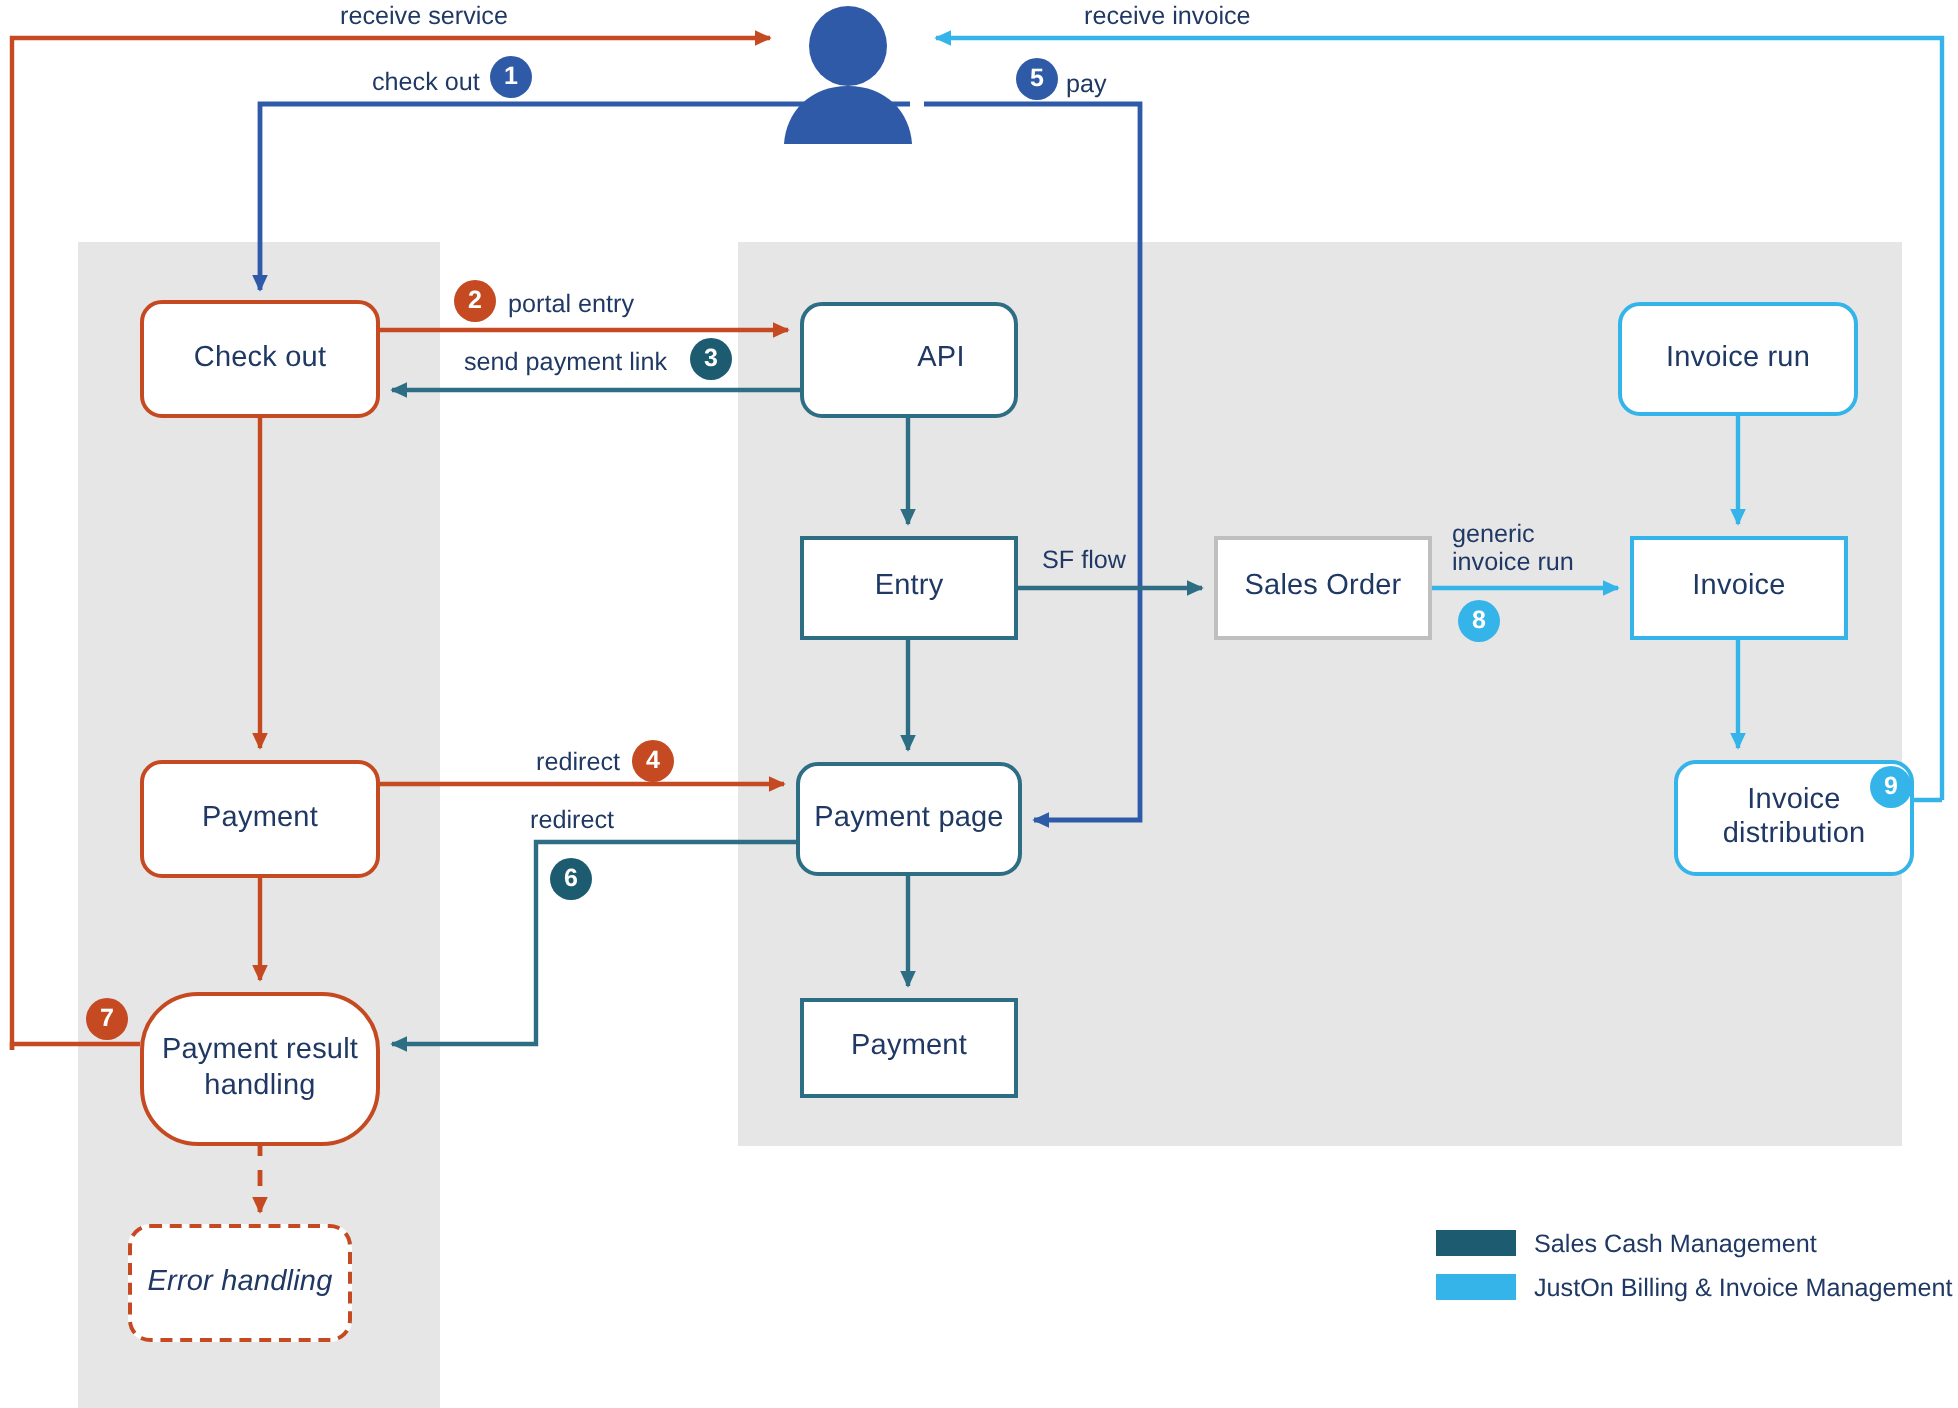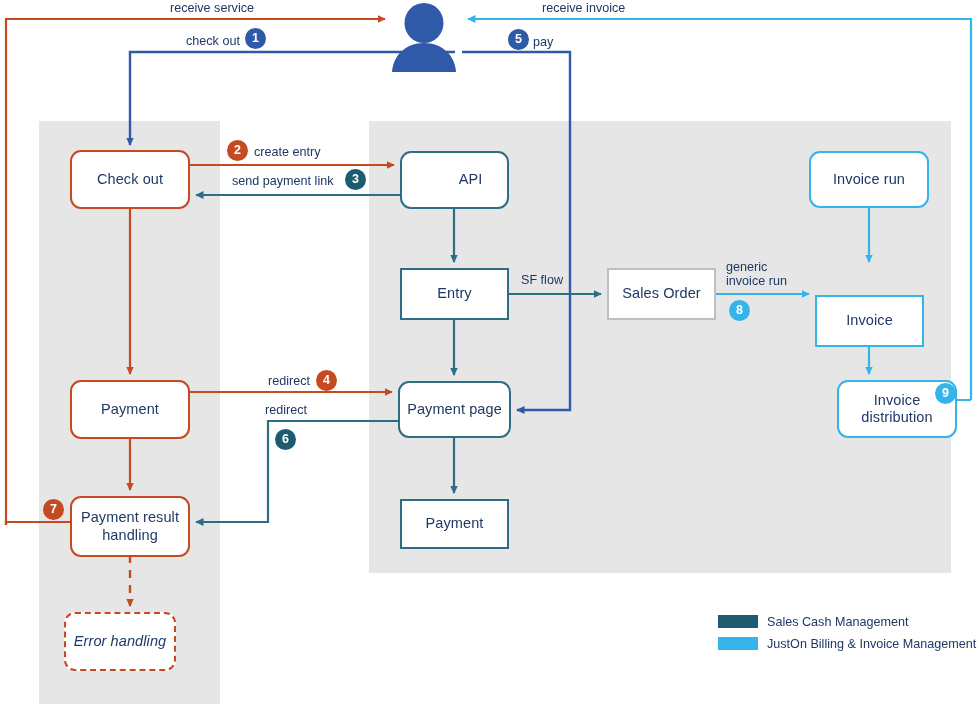--- a/index.html
+++ b/index.html
@@ -174,21 +174,21 @@
     <path d="M33,41 C14,41 2,54 1,70 L65,70 C64,54 52,41 33,41 Z" fill="#2f5aa8"></path>
   </svg>
 
   <div id="nodes-host">
       <div class="node orange rounded" style="left: 70px; top: 150px; width: 120px; height: 59px;">
         <span>Check out</span>
       </div>
       <div class="node orange rounded" style="left: 70px; top: 380px; width: 120px; height: 59px;">
         <span>Payment</span>
       </div>
-      <div class="node orange rounded" style="left: 70px; top: 496px; width: 120px; height: 61px;">
+      <div class="node orange rounded" style="left: 70px; top: 496px; width: 120px; height: 77px; border-radius: 29px;">
         <span>Payment result handling</span>
       </div>
       <div class="node orange-dashed rounded" style="left: 64px; top: 612px; width: 112px; height: 59px; font-style: italic;">
         <span>Error handling</span>
       </div>
       <div class="node teal rounded" style="left: 400px; top: 151px; width: 109px; height: 58px; padding-left: 32px;">
         <span>API</span>
       </div>
       <div class="node teal sq" style="left: 400px; top: 268px; width: 109px; height: 52px;">
         <span>Entry</span>
@@ -198,33 +198,33 @@
       </div>
       <div class="node teal sq" style="left: 400px; top: 499px; width: 109px; height: 50px;">
         <span>Payment</span>
       </div>
       <div class="node grey sq" style="left: 607px; top: 268px; width: 109px; height: 52px;">
         <span>Sales Order</span>
       </div>
       <div class="node cyan rounded" style="left: 809px; top: 151px; width: 120px; height: 57px;">
         <span>Invoice run</span>
       </div>
-      <div class="node cyan sq" style="left: 815px; top: 268px; width: 109px; height: 52px; margin-top: 27px;">
+      <div class="node cyan sq" style="left: 815px; top: 268px; width: 109px; height: 52px;">
         <span>Invoice</span>
       </div>
       <div class="node cyan rounded" style="left: 809px; top: 380px; width: 120px; height: 58px; margin-left: 28px;">
         <span>Invoice distribution</span>
       </div>
     </div>
   <div id="labels-host">
       <div class="edge-label c" style="left: 170px; top: 1px; width: 120px;">receive service</div>
       <div class="edge-label" style="left: 186px; top: 34px; width: 58px;">check out</div>
       <div class="edge-label c" style="left: 542px; top: 1px; width: 120px;">receive invoice</div>
       <div class="edge-label" style="left: 533px; top: 35px; width: 30px;">pay</div>
-      <div class="edge-label" style="left: 254px; top: 145px; width: 78px;">create entry</div>
+      <div class="edge-label" style="left: 254px; top: 145px; width: 78px;">portal entry</div>
       <div class="edge-label" style="left: 232px; top: 174px; width: 108px;">send payment link</div>
       <div class="edge-label" style="left: 521px; top: 273px; width: 50px;">SF flow</div>
       <div class="edge-label c" style="left: 726px; top: 260px; width: 80px;">generic<br>invoice run</div>
       <div class="edge-label" style="left: 268px; top: 374px; width: 50px;">redirect</div>
       <div class="edge-label" style="left: 265px; top: 403px; width: 50px;">redirect</div>
     </div>
   <div id="badges-host">
       <div class="badge blue" style="left: 245px; top: 28px;">1</div>
       <div class="badge orange" style="left: 227px; top: 140px;">2</div>
       <div class="badge teal" style="left: 345px; top: 169px;">3</div>

